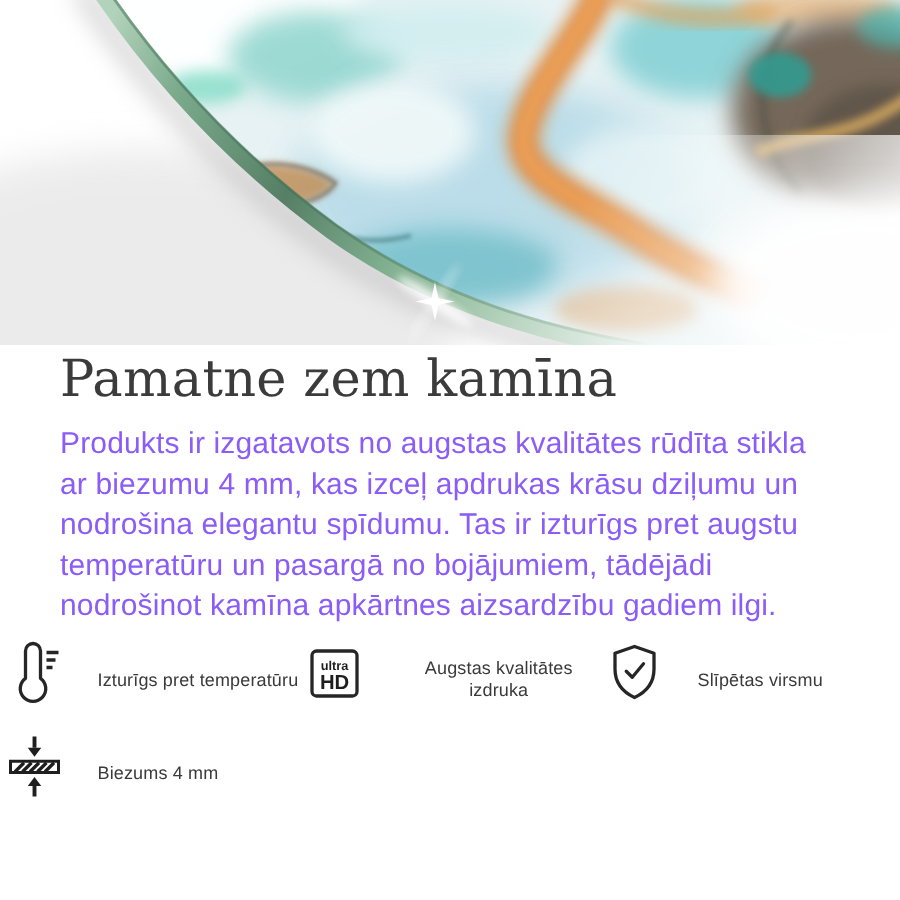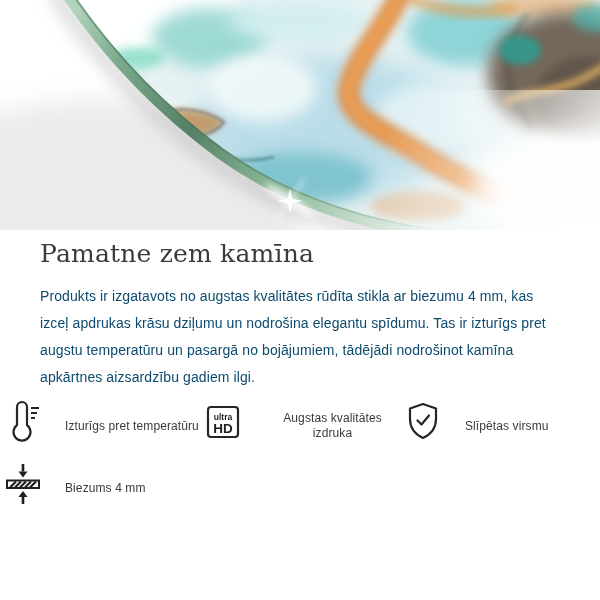--- a/index.html
+++ b/index.html
@@ -6,30 +6,30 @@
   body{
     width:600px;height:600px;background:#ffffff;
     font-family:"Liberation Sans",sans-serif;
     overflow:hidden;
   }
   .hero{display:block;width:600px;height:230px;}
   .content{padding:0 40px;}
   .page-title{
     font-family:"DejaVu Serif","Liberation Serif",serif;
     font-weight:400;
-    font-size:25px;line-height:35px;
+    font-size:34px;line-height:35px;
     color:#3b3b3b;
     margin:6px 0 0 0;
     letter-spacing:.2px;
   }
   .page-title span{display:block;}
   .lead{
     margin:12px 0 0 0;
-    font-size:14px;line-height:27px;
-    color:#0c4a6e;
+    font-size:20px;line-height:27px;
+    color:#8b5cf6;
     letter-spacing:.1px;
   }
   .features{
     margin-top:8px;
     display:grid;
     grid-template-columns:repeat(3,1fr);
     row-gap:16px;
   }
   .feature{display:flex;flex-direction:row;align-items:center;}
   .icon-box{height:46px;display:flex;align-items:center;justify-content:center;}

